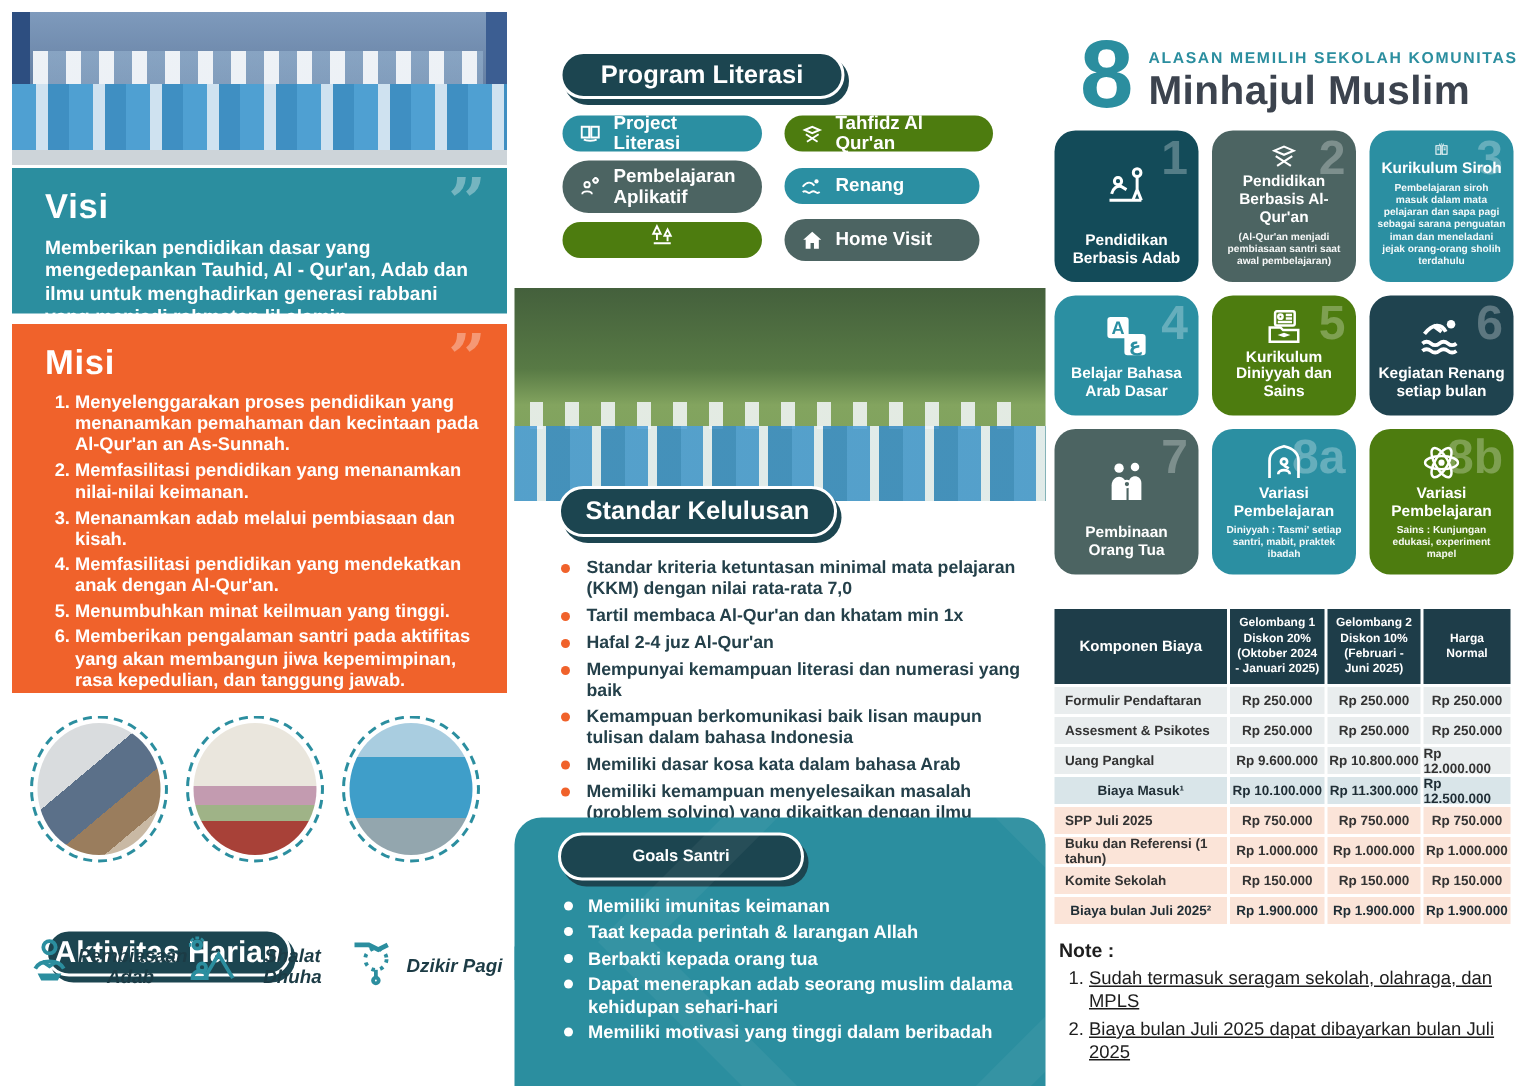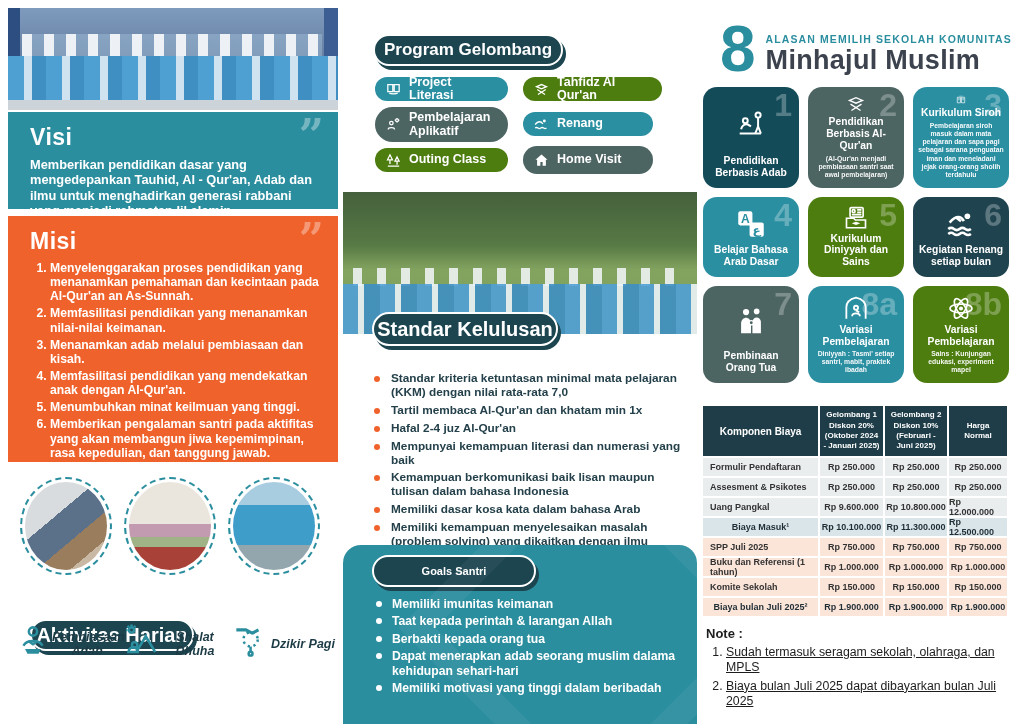--- a/index.html
+++ b/index.html
@@ -41,30 +41,30 @@
   
   #program-pill{left:373px;top:34px;width:186px;height:28px;font-size:17px;}
   .btn{position:absolute;border-radius:20px;display:flex;align-items:center;color:#fff;font-weight:bold;
        font-size:12.5px;padding:0 10px;box-sizing:border-box;gap:7px;line-height:1.05;}
   .btn svg{width:17px;height:17px;flex:none;}
   .bg-teal{background:#2B8FA2;}
   .bg-slate{background:#4C6462;}
   .bg-orange{background:#4d7c0f;}
   #btn-0{left:375px;top:77px;width:133px;height:24px;}
   #btn-1{left:375px;top:107px;width:133px;height:35px;}
-  #btn-2{left:375px;top:148px;width:133px;height:24px;}
+  #btn-2{left:375px;top:148px;width:133px;height:24px;flex-direction:column;}
   #btn-3{left:523px;top:77px;width:139px;height:24px;}
   #btn-4{left:523px;top:112px;width:130px;height:24px;}
   #btn-5{left:523px;top:146px;width:130px;height:28px;}
   .photo-mid{position:absolute;left:343px;top:192px;width:354px;height:142px;
       background:
         repeating-linear-gradient(90deg,rgba(80,160,215,.9) 0 15px,rgba(235,243,248,.9) 15px 21px,rgba(62,143,196,.9) 21px 37px) 0 92px/354px 50px no-repeat,
         repeating-linear-gradient(90deg,rgba(244,247,250,.85) 0 9px,rgba(0,0,0,0) 9px 24px) 10px 76px/334px 18px no-repeat,
         linear-gradient(180deg,#44603c 0%,#587a45 38%,#83a45f 55%,#7ba05c 100%);}
-  #standar-pill{left:372px;top:312px;width:182px;height:30px;font-size:20px;}
+  #standar-pill{left:372px;top:324px;width:182px;height:30px;font-size:17px;}
   .standar-list{position:absolute;left:372px;top:372px;width:316px;margin:0;padding:0;list-style:none;}
   .standar-list li{position:relative;padding-left:19px;margin-bottom:4px;font-size:11.8px;line-height:1.18;
        font-weight:bold;color:#24404A;}
   .standar-list li::before{content:"";position:absolute;left:2px;top:4px;width:6px;height:6px;border-radius:50%;background:#F0622B;}
   .goals-panel{position:absolute;left:343px;top:545px;width:354px;height:179px;background:#2B8E9F;
        border-radius:18px 18px 0 0;overflow:hidden;}
   .goals-panel::after{content:"";position:absolute;right:-30px;bottom:-40px;width:220px;height:220px;
        border:26px solid rgba(255,255,255,.05);transform:rotate(45deg);}
   #goals-pill{left:29px;top:10px;width:160px;height:28px;font-size:11px;}
   .goals-list{position:absolute;left:32px;top:52px;width:310px;margin:0;padding:0;list-style:none;}
@@ -191,21 +191,21 @@
       <svg class="act-icon" viewBox="0 0 24 24" fill="none" stroke="currentColor" stroke-width="1.6">
         <path d="M8 21v-3c-2-1.5-3.2-3.6-3.2-6A7.2 7.2 0 0 1 12 4.8c2 0 3.6.7 4.8 1.9"></path>
           <path d="M13 4.5h3.5v5H13zM16.5 4.5H20v5h-3.5z"></path>
           <path d="M14 12c1.5 1 3 1 4.5 0"></path>
       </svg>
       <div class="act-label">Murajaah</div>
     </div>
   </div>
 
   <div class="pill" id="program-pill">
-    <span>Program Gelombang</span>
+    <span>Program Literasi</span>
   </div>
 
   <div class="btn bg-teal" id="btn-0">
     <svg viewBox="0 0 24 24" fill="none" stroke="#fff" stroke-width="1.8">
       <path d="M4 5h7v10H4zM13 5h7v10h-7z"></path>
         <path d="M6 17c2 1.5 10 1.5 12 0"></path>
     </svg>
     <span>Project Literasi</span>
   </div>
   <div class="btn bg-slate" id="btn-1">

